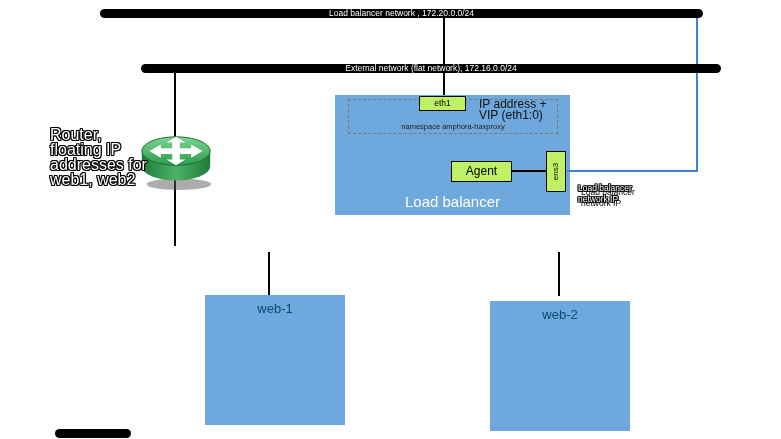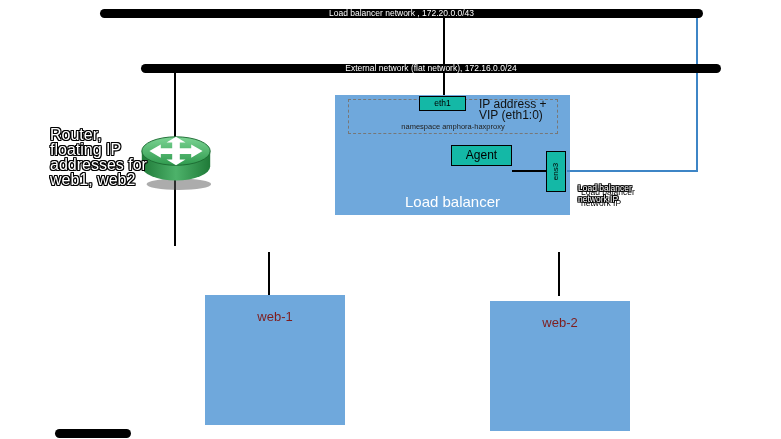--- a/index.html
+++ b/index.html
@@ -10,21 +10,21 @@
   .vline, .hline {position:absolute; background:#000; z-index:1;}
   .blue {background: var(--line-blue, #3d85c6);}
   .z3 {z-index:3;}
   .bar {
     position:absolute; height:9px; background:#000; border-radius:5px;
     color:#fff; text-align:center; font-size:8.5px; line-height:9.5px;
     z-index:5; white-space:nowrap;
   }
   .bluebox {position:absolute; background: var(--box-blue, #6fa8dc); z-index:2;}
   .port {
-    position:absolute; background:#14b8a6; border:1px solid #000;
+    position:absolute; background:#bef264; border:1px solid #000;
     text-align:center; color:#000; z-index:6; box-sizing:border-box;
   }
   .flexc {display:flex; align-items:center; justify-content:center;}
   .rot {transform:rotate(-90deg); font-size:8px; white-space:nowrap;}
   .ml {white-space:pre-line;}
   .outlined {
     color:#fff;
     text-shadow:-1px -1px 0 #000, 1px -1px 0 #000, -1px 1px 0 #000, 1px 1px 0 #000,
                  0 -1px 0 #000, 0 1px 0 #000, -1px 0 0 #000, 1px 0 0 #000;
   }
@@ -33,21 +33,21 @@
     border:1px dashed #777; box-sizing:border-box;
   }
   .nslabel {
     position:absolute; bottom:2px; left:0; right:0; text-align:center;
     font-size:7.5px; color:#222;margin-top:37px;
   }
   .lbtitle {
     position:absolute; bottom:5px; left:0; right:0; text-align:center;
     font-size:15px; color:#fff;
   }
-  .webtitle {padding-top:14px; text-align:center; font-size:13px; color:#7f1d1d;}
+  .webtitle {padding-top:6px; text-align:center; font-size:13px; color:#0c4a6e;}
   .note {position:absolute; font-size:12px; line-height:11px; color:#111; z-index:6;}
   .routernote {
     position:absolute; left:50px; top:127px; font-size:16px;
     line-height:15px; z-index:6;
   }
   .router {position:absolute; z-index:6;}
   .ghost {position:absolute; left:3px; top:4px; color:#000; font-size:8.5px; line-height:10.5px;}
   .front {position:absolute; left:0; top:0; font-size:8.5px; line-height:10.5px;}
 </style>
 </head>
@@ -57,41 +57,41 @@
 
   <div class="vline" style="left:443px;top:17px;width:2px;height:80px"></div>
   <div class="vline" style="left:174px;top:72px;width:2px;height:174px"></div>
   <div class="vline" style="left:268px;top:252px;width:2px;height:44px"></div>
   <div class="vline" style="left:558px;top:252px;width:2px;height:44px"></div>
   <div class="hline z3" style="left:512px;top:170px;width:36px;height:2px"></div>
   <div class="hline blue z3" style="left:567px;top:170px;width:131px;height:2px"></div>
   <div class="vline blue" style="left:696px;top:16px;width:2px;height:156px"></div>
 
   <div class="bar" style="left:100px;top:9px;width:603px">
-    <span>Load balancer network , 172.20.0.0/43</span>
+    <span>Load balancer network , 172.20.0.0/24</span>
   </div>
   <div class="bar" style="left:141px;top:64px;width:580px">
     <span>External network (flat network), 172.16.0.0/24</span>
   </div>
 
   <div class="bluebox" style="left:335px;top:95px;width:235px;height:120px">
     <div class="nsbox">
       <span class="nslabel">namespace amphora-haxproxy</span>
     </div>
     <div class="lbtitle">Load balancer</div>
   </div>
 
   <div class="port" style="left:419px;top:96px;width:47px;height:15px;font-size:8.5px;line-height:13px">
     <span>eth1</span>
   </div>
 
   <div class="note ml" style="left:479px;top:99px">IP address +
 VIP (eth1:0)</div>
 
-  <div class="port" style="left:451px;top:145px;width:61px;height:21px;font-size:12px;line-height:19px">
+  <div class="port" style="left:451px;top:161px;width:61px;height:21px;font-size:12px;line-height:19px">
     <span>Agent</span>
   </div>
 
   <div class="port flexc" style="left:546px;top:151px;width:20px;height:41px">
     <span class="rot">ens3</span>
   </div>
 
   <div style="position:absolute;left:578px;top:183px;width:92px;height:36px;z-index:6">
     <span class="ghost ml">Load balancer
 network IP</span>

